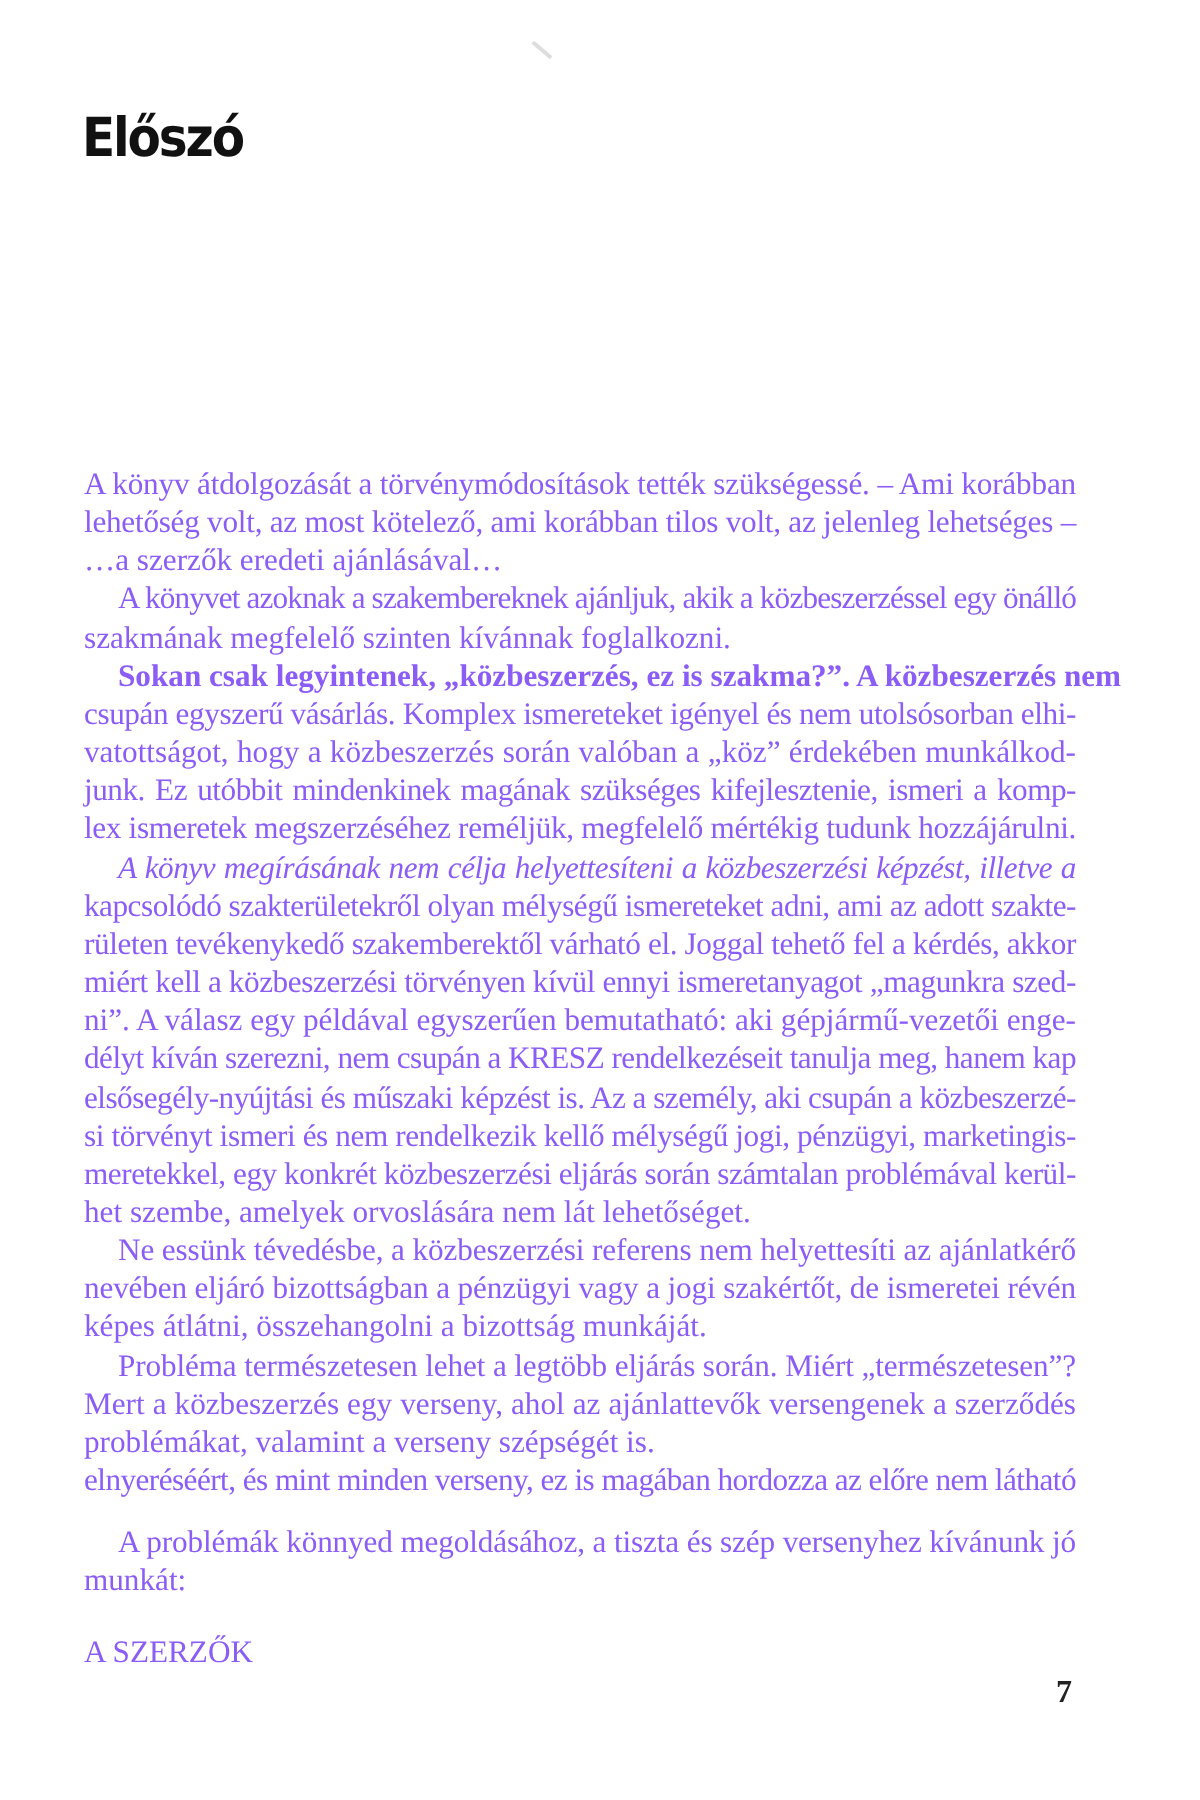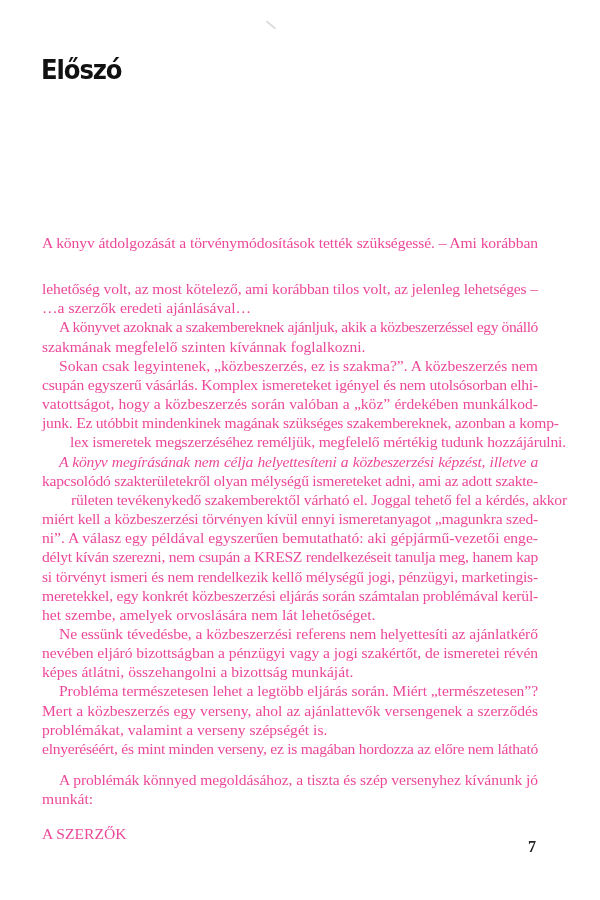--- a/index.html
+++ b/index.html
@@ -13,21 +13,21 @@
     letter-spacing: -1.2px; color: #111;
     transform: scaleX(0.9); transform-origin: left top;
   }
   .scan-mark {
     position: absolute; left: 265px; top: 24px; width: 12px; height: 2px;
     background: #ddd; transform: rotate(40deg);
   }
   .body-text {
     position: absolute; left: 42px; top: 233px; width: 496px;
     font-family: "Liberation Serif", serif; font-size: 15.6px; line-height: 19.15px;
-    color: #ec4899;
+    color: #8b5cf6;
   }
   .line { display: block; text-align: justify; text-align-last: justify; white-space: nowrap; }
   .line.last { text-align-last: left; font-family: Liberation Serif, serif; }
   .signature {
     text-align: left; margin-top: 16px; padding-right: 1px;
   }
   .page-number {
     position: absolute; left: 528px; top: 838px;
     font-family: "Liberation Serif", serif; font-weight: bold; font-size: 16px; color: #222;
   }
@@ -35,41 +35,42 @@
 </head>
 <body>
 
 <div class="scan-mark"></div>
 
 <h1 class="page-title" style="margin:0;">Előszó</h1>
 
 <div class="body-text">
   <div style="text-indent:0;">
     <span class="line" style="letter-spacing: -0.0838816px;">A könyv átdolgozását a törvénymódosítások tették szükségessé. – Ami korábban</span>
-    <span class="line" style="letter-spacing: -0.123117px; margin-top: 27px;">lehetőség volt, az most kötelező, ami korábban tilos volt, az jelenleg lehetséges –</span>
+    <span class="line" style="letter-spacing: -0.123117px;">lehetőség volt, az most kötelező, ami korábban tilos volt, az jelenleg lehetséges –</span>
     <span class="line last">…a szerzők eredeti ajánlásával…</span>
   </div>
   <div>
     <span class="line" style="padding-left: 17px; letter-spacing: -0.414864px;">A könyvet azoknak a szakembereknek ajánljuk, akik a közbeszerzéssel egy önálló</span>
     <span class="line last">szakmának megfelelő szinten kívánnak foglalkozni.</span>
   </div>
   <div>
-    <span class="line" style="padding-left:17px;">Sokan csak legyintenek, „közbeszerzés, ez is szakma?”. A közbeszerzés nem</span>
+    <span class="line" style="padding-left:17px;font-weight:bold;">Sokan csak legyintenek, „közbeszerzés, ez is szakma?”. A közbeszerzés nem</span>
     <span class="line" style="letter-spacing: -0.200554px;">csupán egyszerű vásárlás. Komplex ismereteket igényel és nem utolsósorban elhi-</span>
     <span class="line">vatottságot, hogy a közbeszerzés során valóban a „köz” érdekében munkálkod-</span>
-    <span class="line" style="letter-spacing: -0.23097px;">junk. Ez utóbbit mindenkinek magának szükséges szakembereknek, azonban a komp-</span>
-    <span class="line" style="letter-spacing: -0.163462px; margin-left: 28px;">lex ismeretek megszerzéséhez reméljük, megfelelő mértékig tudunk hozzájárulni.</span>
+    <span class="line" style="letter-spacing: -0.23097px;">junk. Ez utóbbit mindenkinek magának szükséges kifejlesztenie, ismeri a komp-</span>
+    <span class="line" style="letter-spacing: -0.163462px;">lex ismeretek megszerzéséhez reméljük, megfelelő mértékig tudunk hozzájárulni.</span>
   </div>
   <div>
     <span class="line" style="padding-left: 17px; letter-spacing: -0.223299px; font-style: italic;">A könyv megírásának nem célja helyettesíteni a közbeszerzési képzést, illetve a</span>
     <span class="line" style="letter-spacing: -0.23804px;">kapcsolódó szakterületekről olyan mélységű ismereteket adni, ami az adott szakte-</span>
-    <span class="line" style="letter-spacing: -0.184221px; margin-left: 29px;">rületen tevékenykedő szakemberektől várható el. Joggal tehető fel a kérdés, akkor</span>
+    <span class="line" style="letter-spacing: -0.184221px;">rületen tevékenykedő szakemberektől várható el. Joggal tehető fel a kérdés, akkor</span>
     <span class="line" style="letter-spacing: -0.19462px;">miért kell a közbeszerzési törvényen kívül ennyi ismeretanyagot „magunkra szed-</span>
     <span class="line" style="letter-spacing: -0.00263799px;">ni”. A válasz egy példával egyszerűen bemutatható: aki gépjármű-vezetői enge-</span>
     <span class="line" style="letter-spacing: -0.263822px;">délyt kíván szerezni, nem csupán a KRESZ rendelkezéseit tanulja meg, hanem kap</span>
+    <span class="line" style="letter-spacing: -0.259718px;">elsősegély-nyújtási és műszaki képzést is. Az a személy, aki csupán a közbeszerzé-</span>
     <span class="line" style="letter-spacing: -0.195988px;">si törvényt ismeri és nem rendelkezik kellő mélységű jogi, pénzügyi, marketingis-</span>
     <span class="line" style="letter-spacing: -0.213477px;">meretekkel, egy konkrét közbeszerzési eljárás során számtalan problémával kerül-</span>
     <span class="line last">het szembe, amelyek orvoslására nem lát lehetőséget.</span>
   </div>
   <div>
     <span class="line" style="padding-left: 17px; letter-spacing: -0.0543831px;">Ne essünk tévedésbe, a közbeszerzési referens nem helyettesíti az ajánlatkérő</span>
     <span class="line" style="letter-spacing: -0.0675781px;">nevében eljáró bizottságban a pénzügyi vagy a jogi szakértőt, de ismeretei révén</span>
     <span class="line last">képes átlátni, összehangolni a bizottság munkáját.</span>
   </div>
   <div>

